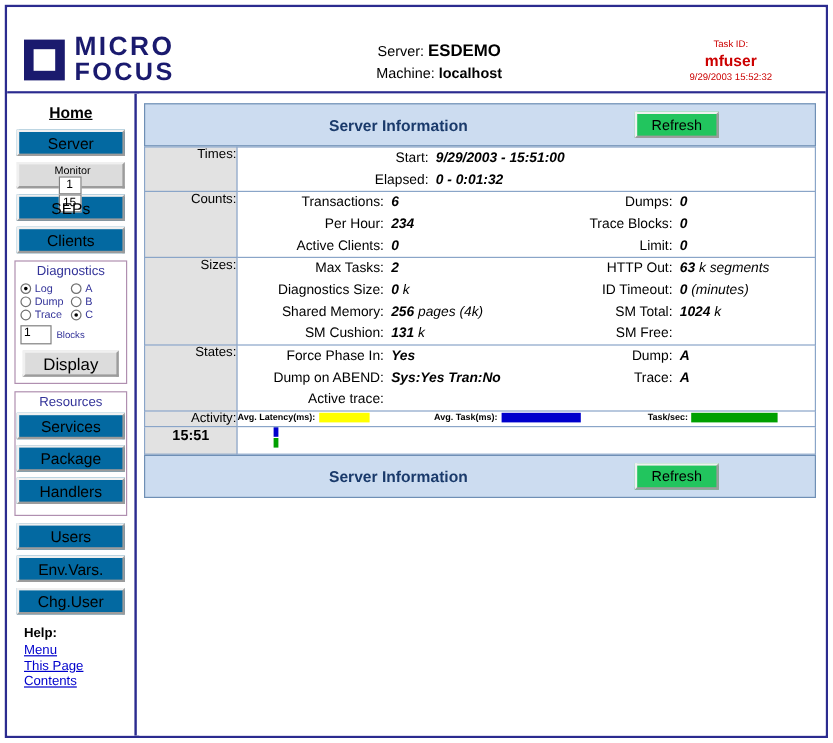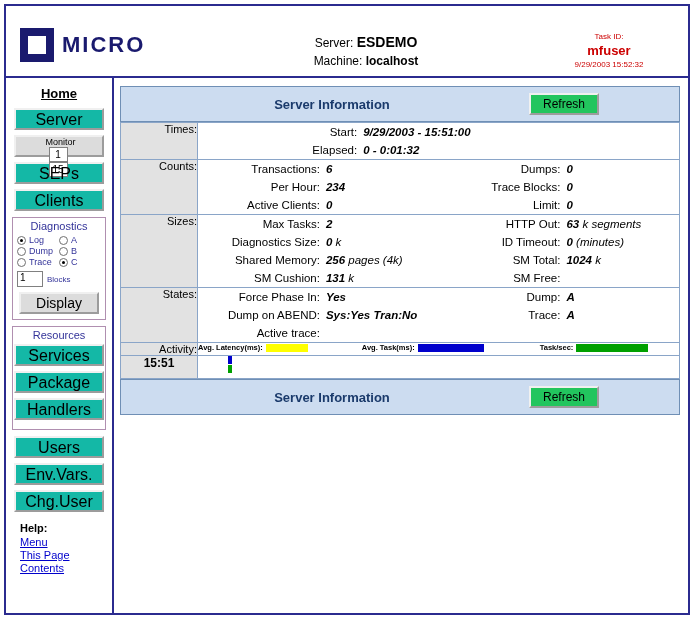--- a/index.html
+++ b/index.html
@@ -131,23 +131,23 @@
     margin-bottom: 7px;
     cursor: pointer;
   }
   .btn {
     display: block;
     width: 90px;
     margin: 0 auto 5px auto;
     height: 22px;
     line-height: 20px;
     text-align: center;
-    font-size: 16px;
-    color: #000;
-    background: #14b8a6;
+    font-size: 13px;
+    color: #000;
+    background: #0369a1;
     border: 2px outset #f0f0f0;
     box-sizing: border-box;
     cursor: pointer;
     font-family: "Liberation Sans", sans-serif;
   }
   .monitor-row {
     width: 90px;
     margin: 0 auto 5px auto;
     height: 22px;
     background: #dcdcdc;
@@ -416,20 +416,21 @@
 <body>
 
 <div id="app">
   <div class="outer-frame">
 
     <div class="header">
       <div class="logo">
         <div class="logo-square"></div>
         <div class="logo-text">
           <span class="l1">MICRO</span>
+          <span class="l2">FOCUS</span>
         </div>
       </div>
 
       <div class="hdr-center">
         <div class="row">
           <span class="lbl">Server:</span>
           <span class="val">ESDEMO</span>
         </div>
         <div class="row">
           <span class="lbl">Machine:</span>

